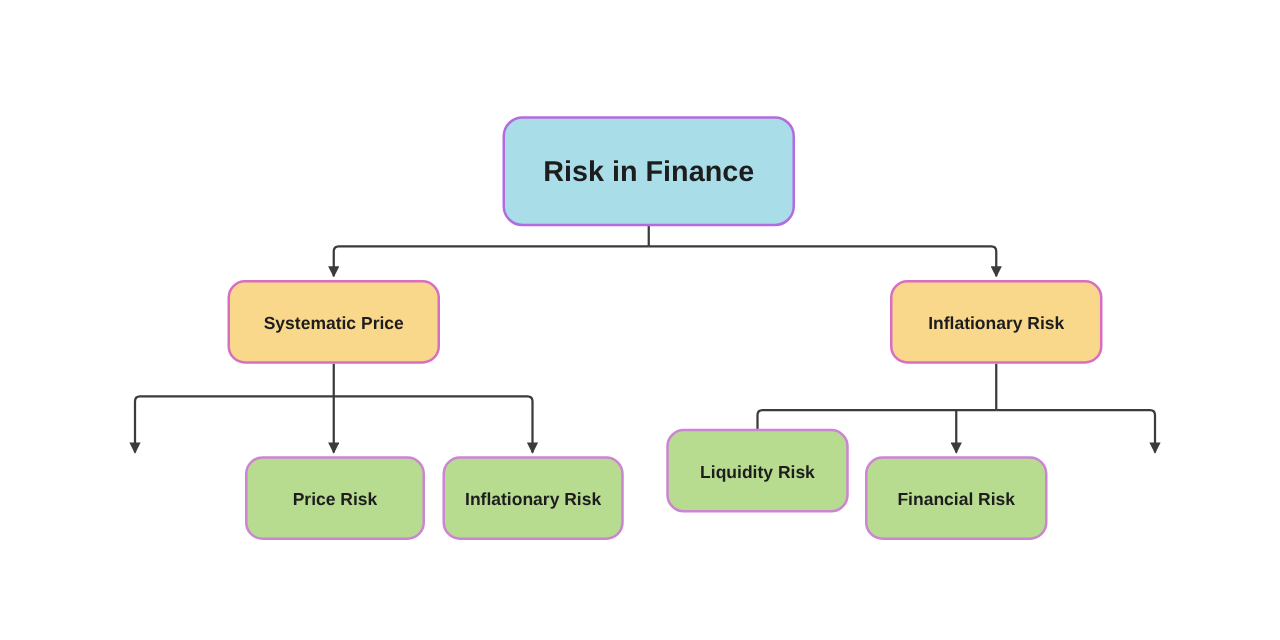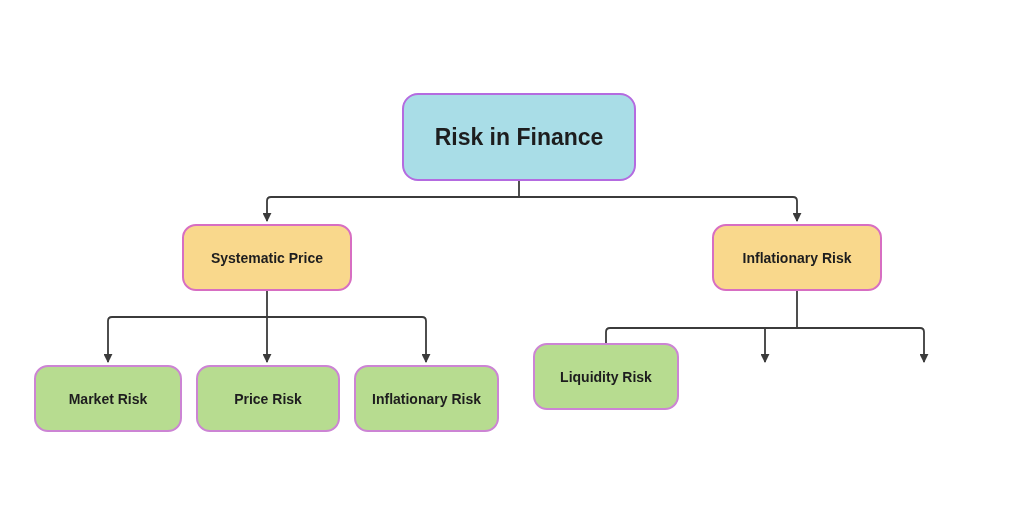--- a/index.html
+++ b/index.html
@@ -120,35 +120,35 @@
   </div>
 
   <div class="node branch" id="n-systematic">
     <span>Systematic Price</span>
   </div>
 
   <div class="node branch" id="n-unsystematic">
     <span>Inflationary Risk</span>
   </div>
 
-  <div class="node leaf" id="n-market">
-    <span>Market Risk</span>
-  </div>
 
   <div class="node leaf" id="n-price">
     <span>Price Risk</span>
   </div>
 
   <div class="node leaf" id="n-inflationary">
     <span>Inflationary Risk</span>
   </div>
 
   <div class="node leaf" id="n-liquidity">
     <span>Liquidity Risk</span>
   </div>
 
+  <div class="node leaf" id="n-financial">
+    <span>Financial Risk</span>
+  </div>
 
 
   <div class="watermark">
     <span>miro</span>
   </div>
 
 </div>
 
 </body></html>

